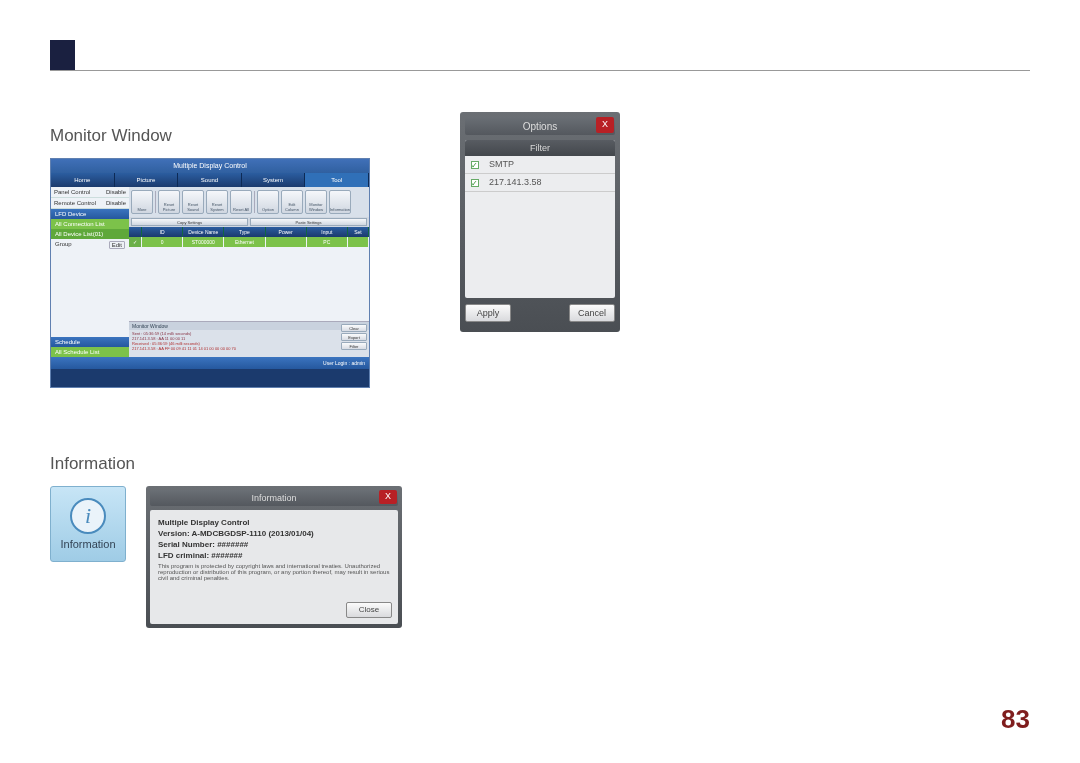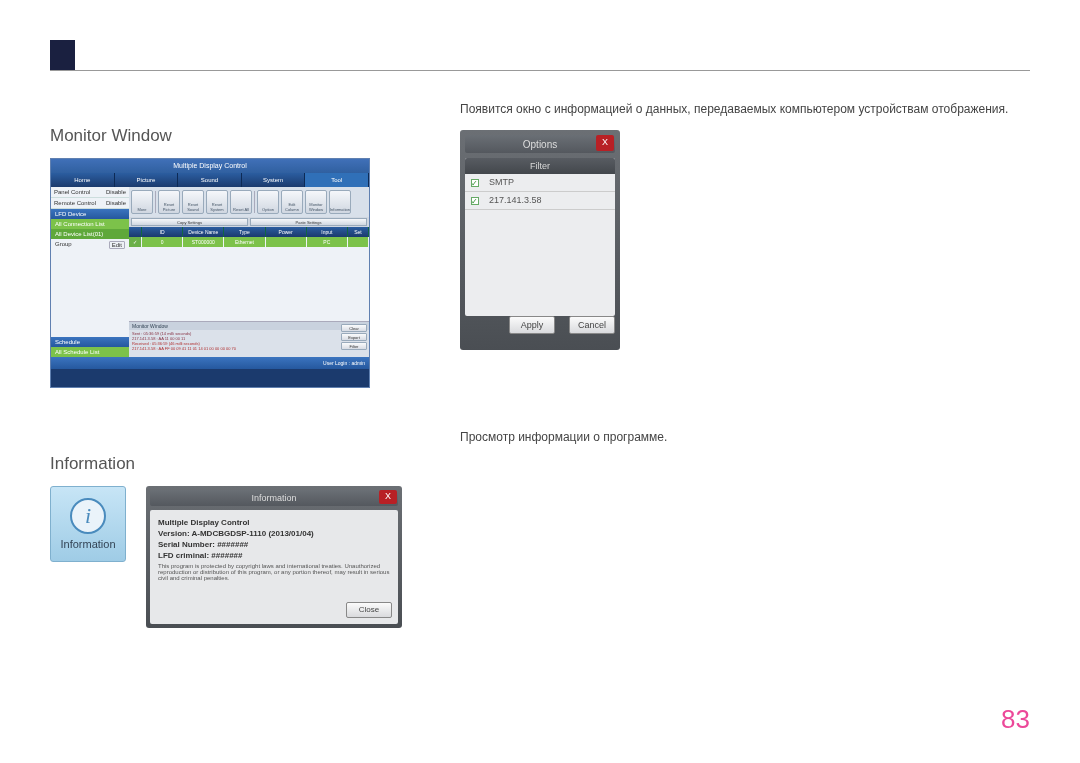--- a/index.html
+++ b/index.html
@@ -131,21 +131,21 @@
     background: #ecedef;
     height: 158px;
     margin-top: 5px;
     border-radius: 2px;
     overflow: hidden;
   }
   .optwin .fhdr { background: linear-gradient(#585c62,#43474c); color:#d8d8d8; font-size:9px; text-align:center; height:16px; line-height:16px; }
   .optwin .frow { height:18px; border-bottom:1px solid #ccc; display:flex; align-items:center; padding:0 6px; gap:10px; font-size:9px; color:#555; }
   .chk { width:8px; height:8px; border:1px solid #6a6; background:#fff; position:relative; }
   .chk::after { content:"✓"; color:#2a8a2a; font-size:8px; position:absolute; top:-2px; left:-1px; }
-  .optwin .btms { display:flex; justify-content:flex-end; gap:14px; }
+  .optwin .btms { display:flex; justify-content:space-between; gap:14px; margin-top:6px; }
   .optwin .btms div { width:46px; height:18px; background:linear-gradient(#fbfbfb,#d9dadd); border:1px solid #888; border-radius:2px; font-size:9px; color:#444; text-align:center; line-height:16px; }
 
   
   .inforow { display:flex; gap:20px; }
   .infoicon {
     width: 76px;
     height: 76px;
     background: linear-gradient(#c7e5f6,#9fcce6);
     border: 1px solid #7fb0ce;
     border-radius: 3px;
@@ -183,21 +183,21 @@
   .infodlg .closex {
     position:absolute; right:1px; top:0;
     width:18px; height:14px; background:#b82025; border-radius:2px;
     color:#fff; font-size:9px; text-align:center; line-height:12px;
   }
   .infodlg .bodyp { background:#e7e8ea; height:114px; margin-top:4px; border-radius:2px; padding:6px 8px; font-size:7px; color:#333; position:relative; }
   .infodlg .bodyp b { font-size:8px; }
   .infodlg .bodyp p { margin:2px 0; }
   .infodlg .clbtn { position:absolute; right:6px; bottom:6px; width:46px; height:16px; background:linear-gradient(#fbfbfb,#d9dadd); border:1px solid #888; border-radius:2px; font-size:8px; color:#444; text-align:center; line-height:14px; }
 
-  .pgnum { position:absolute; bottom:28px; right:50px; font-size:26px; color:#ec4899; font-weight:400; }
+  .pgnum { position:absolute; bottom:28px; right:50px; font-size:26px; color:#7f1d1d; font-weight:700; }
 </style>
 </head>
 <body>
 
 <div class="topbar"></div>
 <div class="hr"></div>
 
 <div class="page">
 
   <div class="row">
@@ -285,21 +285,20 @@
                 <div>Filter</div>
               </div>
             </div>
           </div>
         </div>
         <div class="statusbar">User Login : admin</div>
       </div>
     </div>
 
     <div class="rightcol">
-      <div>Появится окно с информацией о данных, передаваемых компьютером устройствам отображения.</div>
 
       <div class="optwin">
         <div class="tb">
           <span>Options</span>
           <div class="closex">X</div>
         </div>
         <div class="inner">
           <div class="fhdr">Filter</div>
           <div class="frow">
               <span class="chk"></span>
@@ -335,20 +334,17 @@
             <p><b>Multiple Display Control</b></p>
             <p><b>Version: A-MDCBGDSP-1110 (2013/01/04)</b></p>
             <p><b>Serial Number: #######</b></p>
             <p><b>LFD criminal: #######</b></p>
             <p style="font-size:6px;color:#555;margin-top:3px">This program is protected by copyright laws and international treaties. Unauthorized reproduction or distribution of this program, or any portion thereof, may result in serious civil and criminal penalties.</p>
             <div class="clbtn">Close</div>
           </div>
         </div>
       </div>
     </div>
-    <div class="rightcol">
-      <div>Просмотр информации о программе.</div>
-    </div>
   </div>
 
 </div>
 
 <div class="pgnum">83</div>
 
 </body></html>

